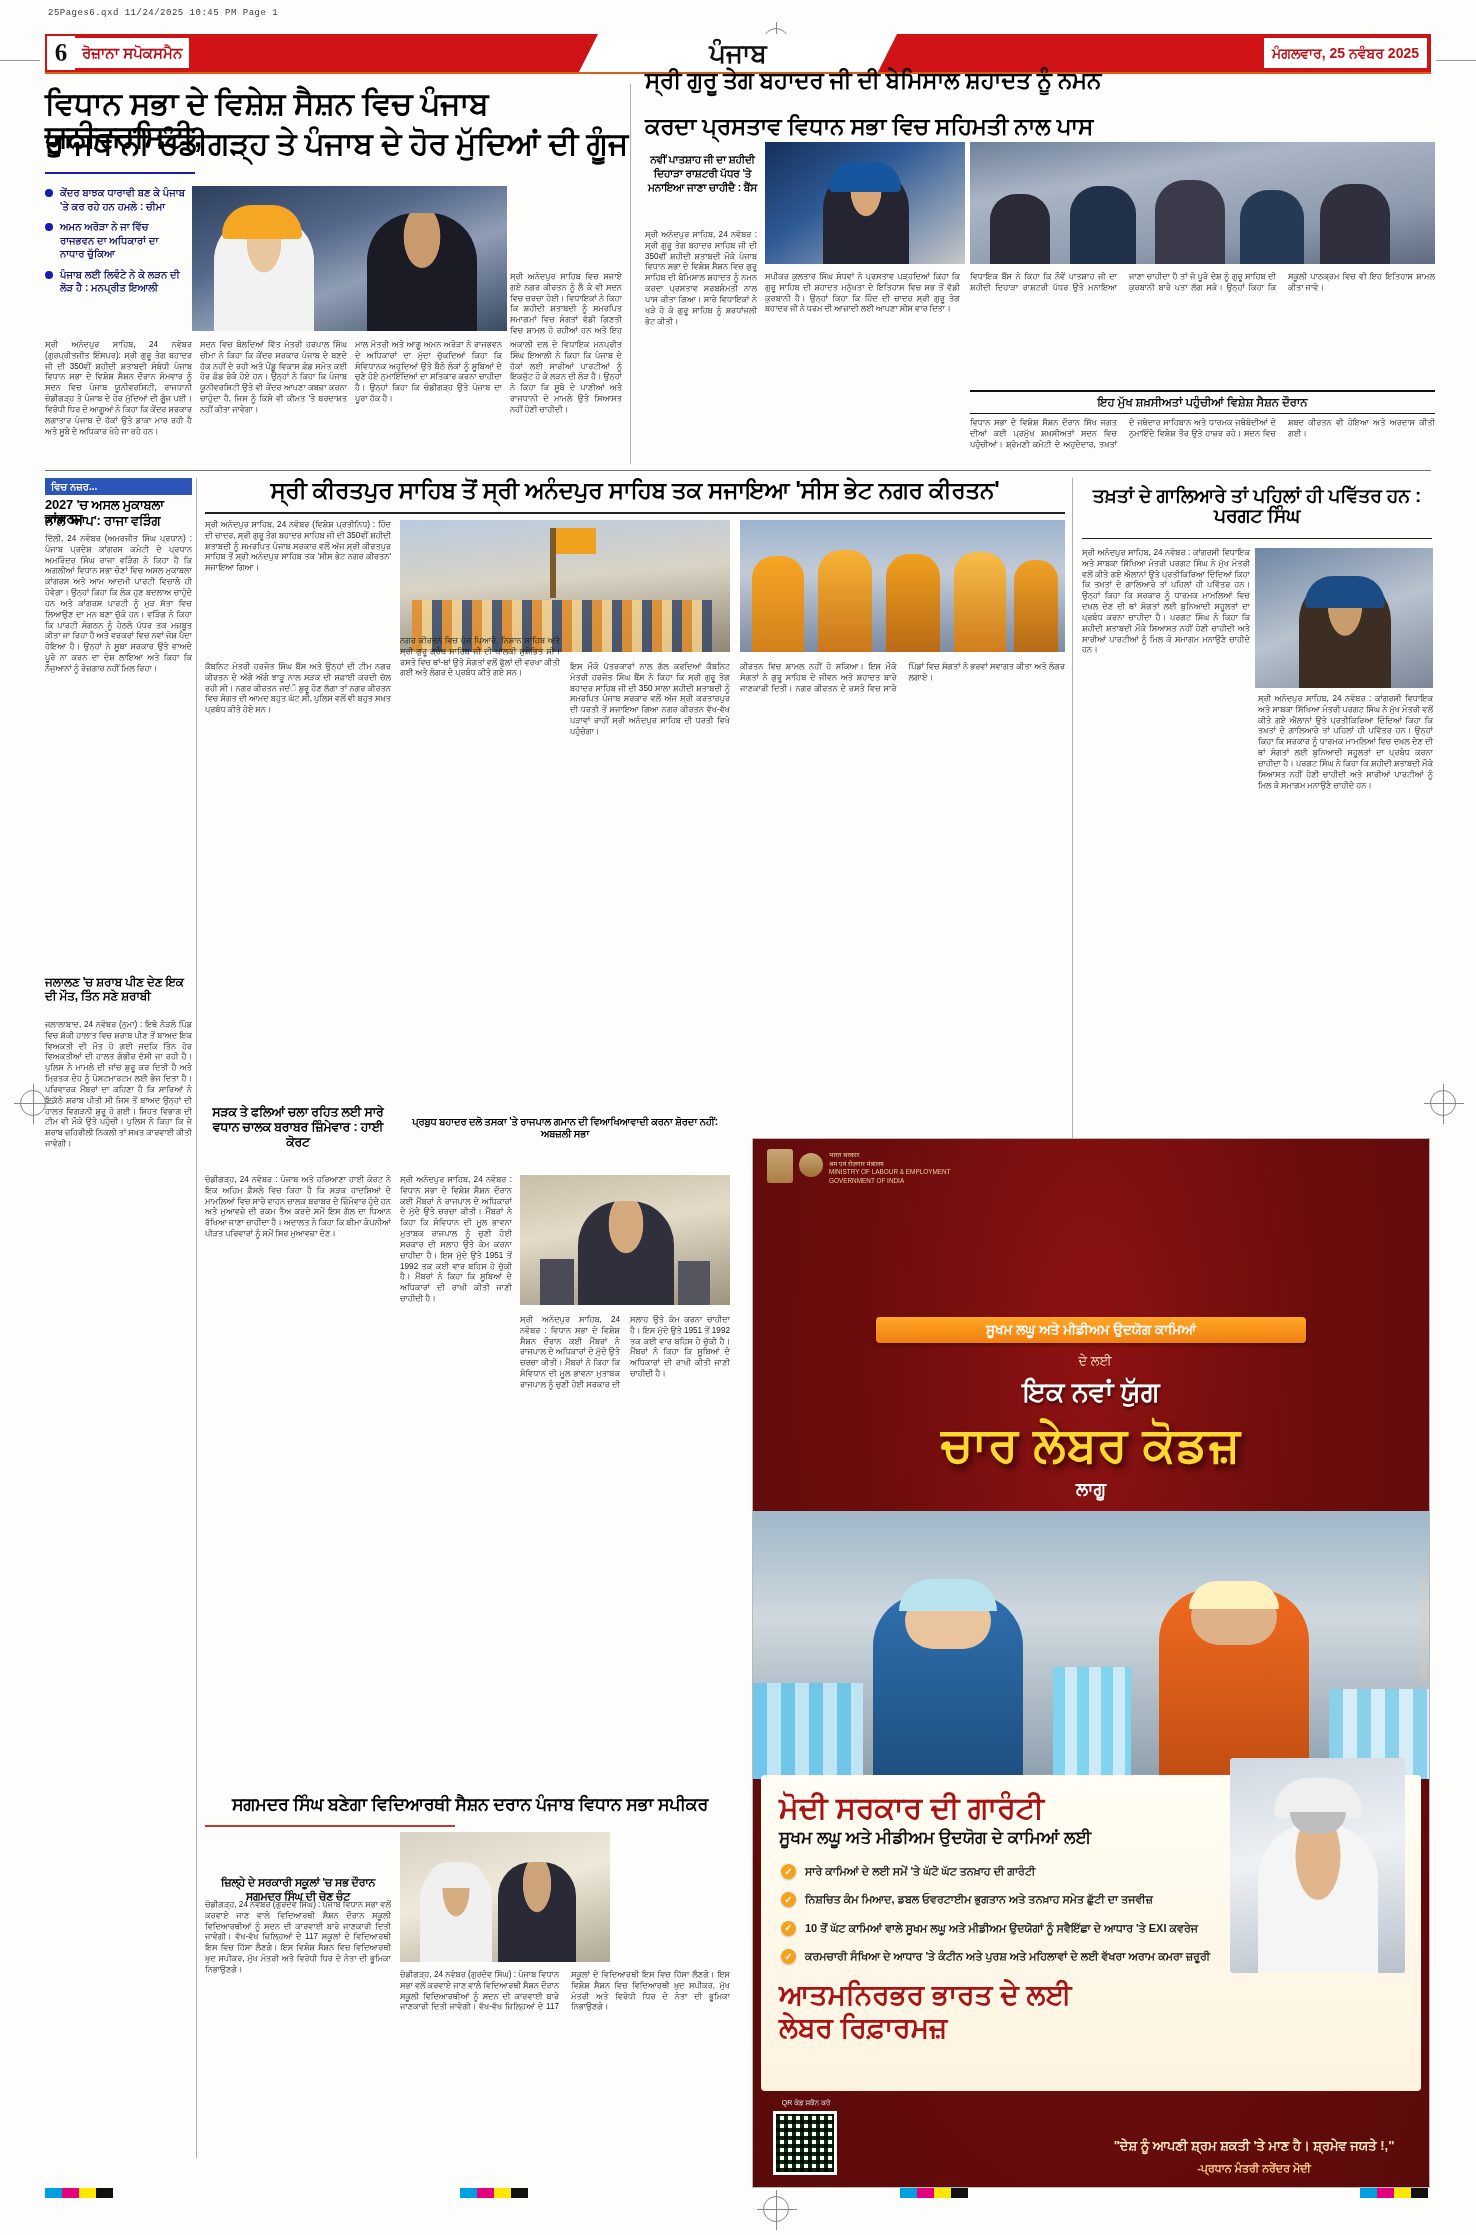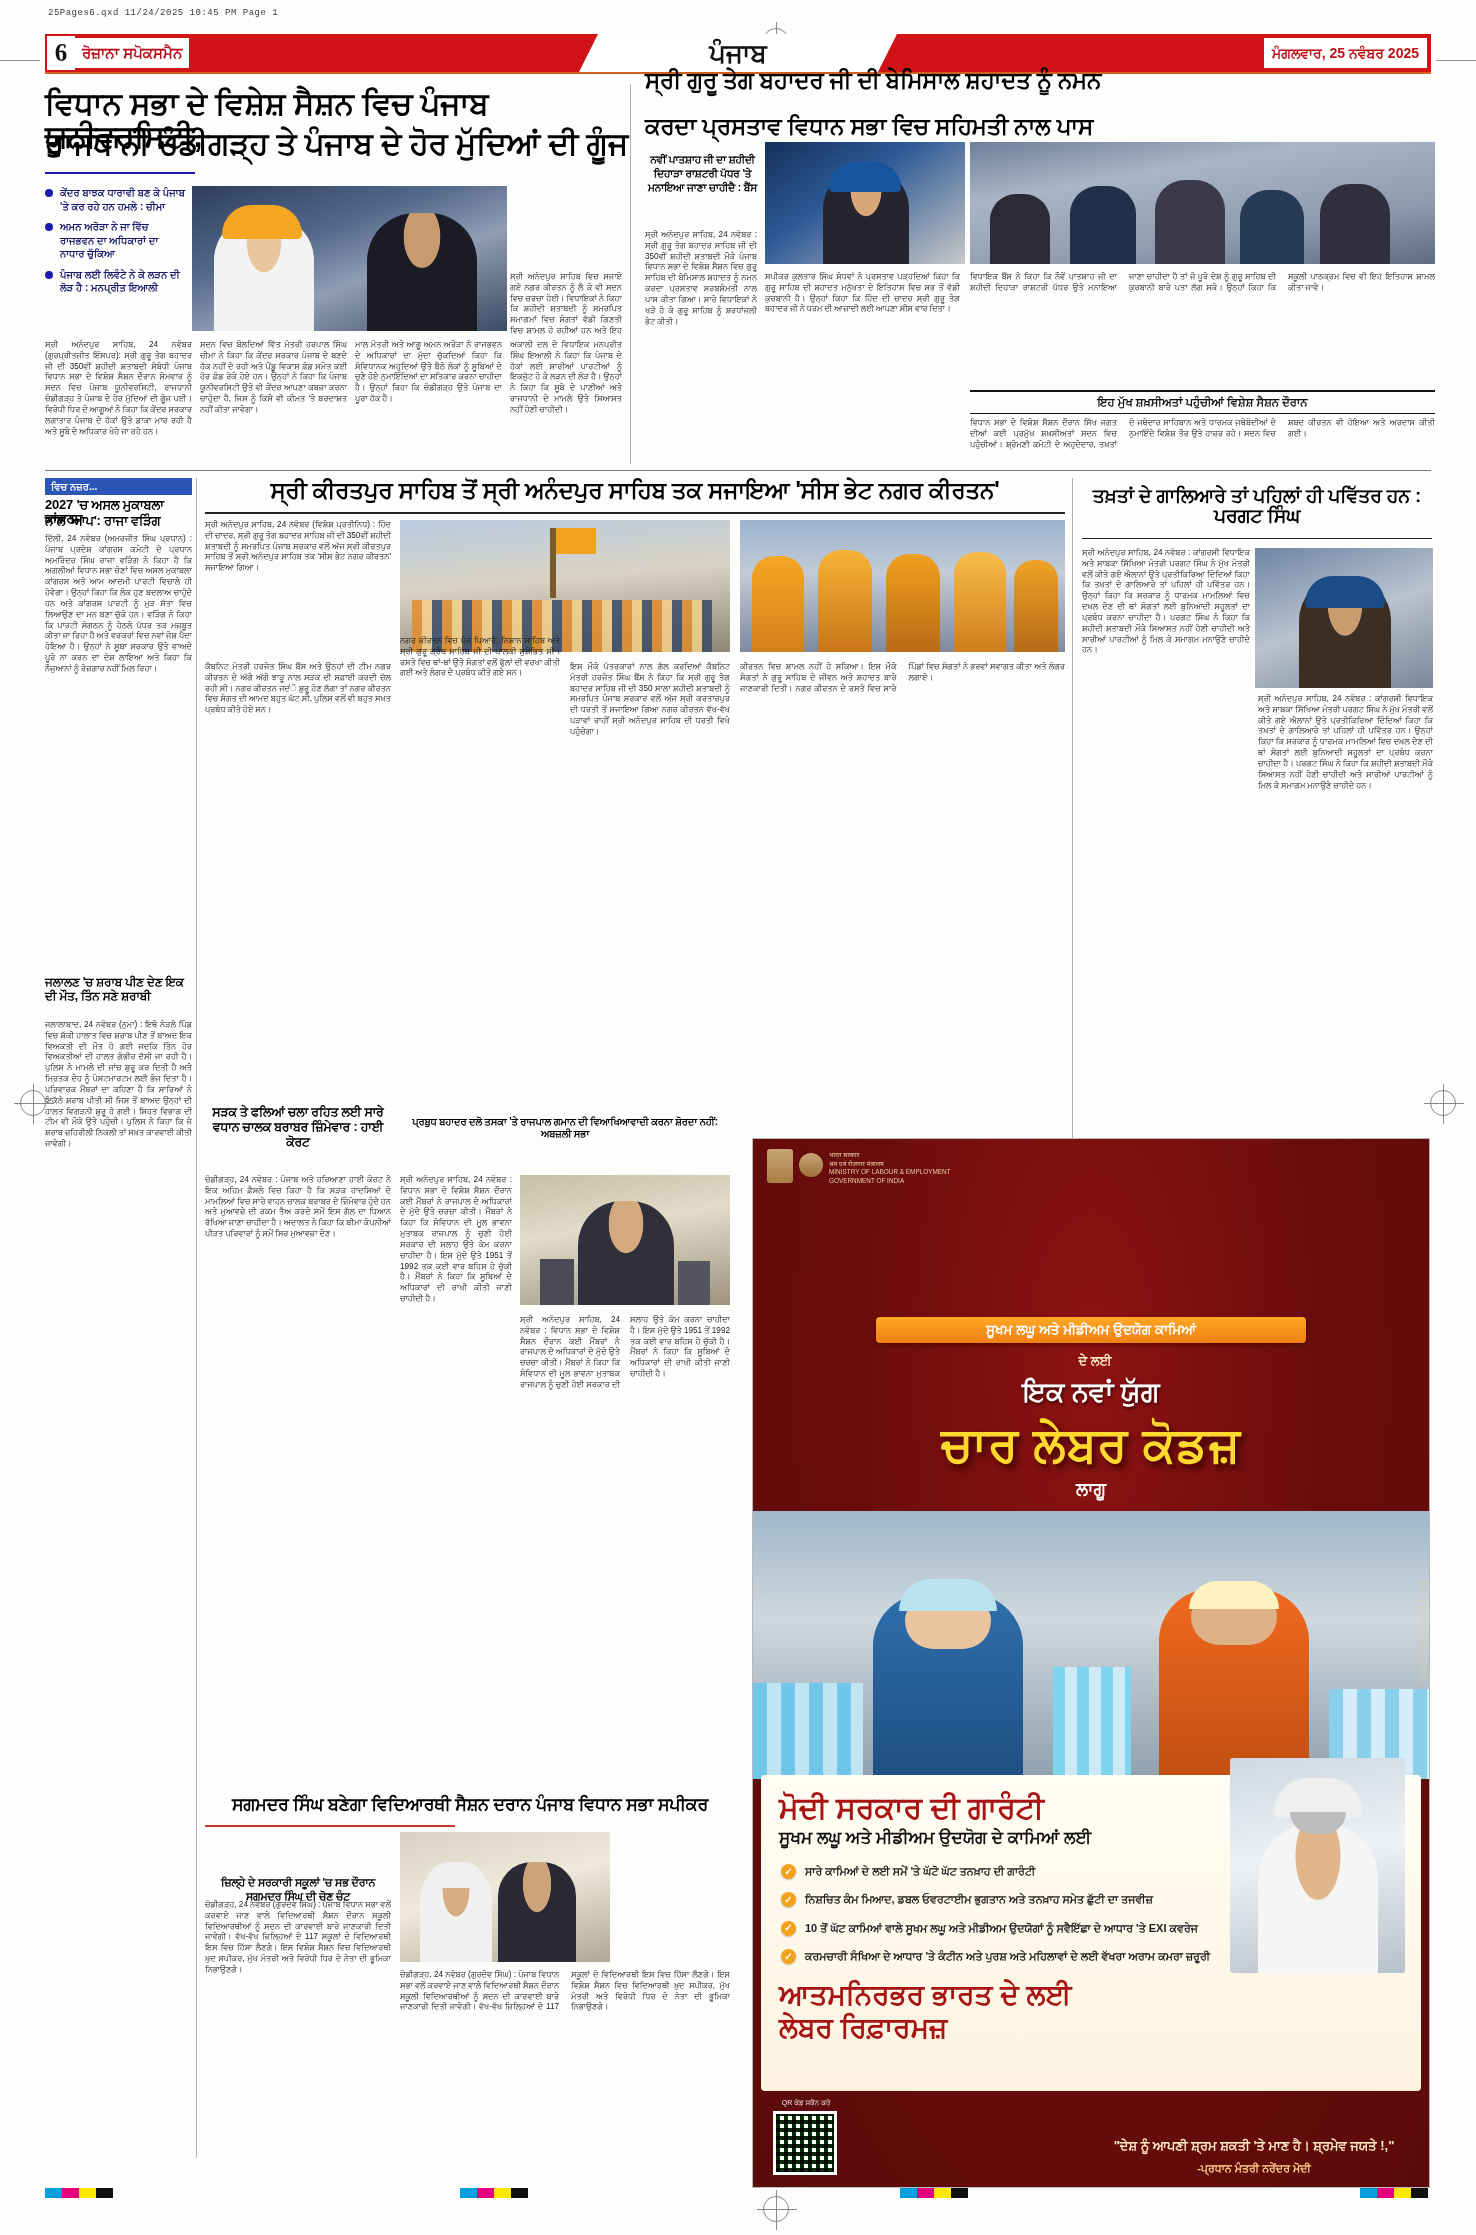--- a/index.html
+++ b/index.html
@@ -133,21 +133,21 @@
   .ad-emblem .txt { font-size: 6.4px; color: #e9cfa0; line-height: 1.35; padding-top:2px;}
 
   .ad-ribbon {
     position: absolute; left: 50%; transform: translateX(-50%);
     top: 178px; width: 430px; padding: 5px 0;
     background: linear-gradient(#ffa825,#f07f12);
     border-radius: 4px;
     text-align: center; color: #fff; font-weight: bold; font-size: 13.5px;
     box-shadow: 0 2px 4px rgba(0,0,0,.35);
   }
-  .ad-line2 { position:absolute; left:8px; right:0; top:214px; text-align:center; color:#ffe9c9; font-size:13px; font-weight:bold;}
+  .ad-line2 { position:absolute; left:8px; right:0; top:214px; text-align:center; color:#ffe9c9; font-size:13px; font-weight:normal;}
   .ad-line3 { position:absolute; left:0; right:0; top:238px; text-align:center; color:#ffffff; font-size:27px; font-weight:bold; text-shadow:1px 2px 3px #3a0505;}
   .ad-line4 {
     position:absolute; left:0; right:0; top:278px; text-align:center;
     color:#ffd92e; font-size:48px; font-weight:bold;
     text-shadow: 2px 3px 0 #5b0505, 4px 5px 6px rgba(0,0,0,.5);
     letter-spacing: 1px;
   }
   .ad-line5 { position:absolute; left:0; right:0; top:340px; text-align:center; color:#ffffff; font-size:18px; font-weight:bold;}
 
   .ad-photo {

